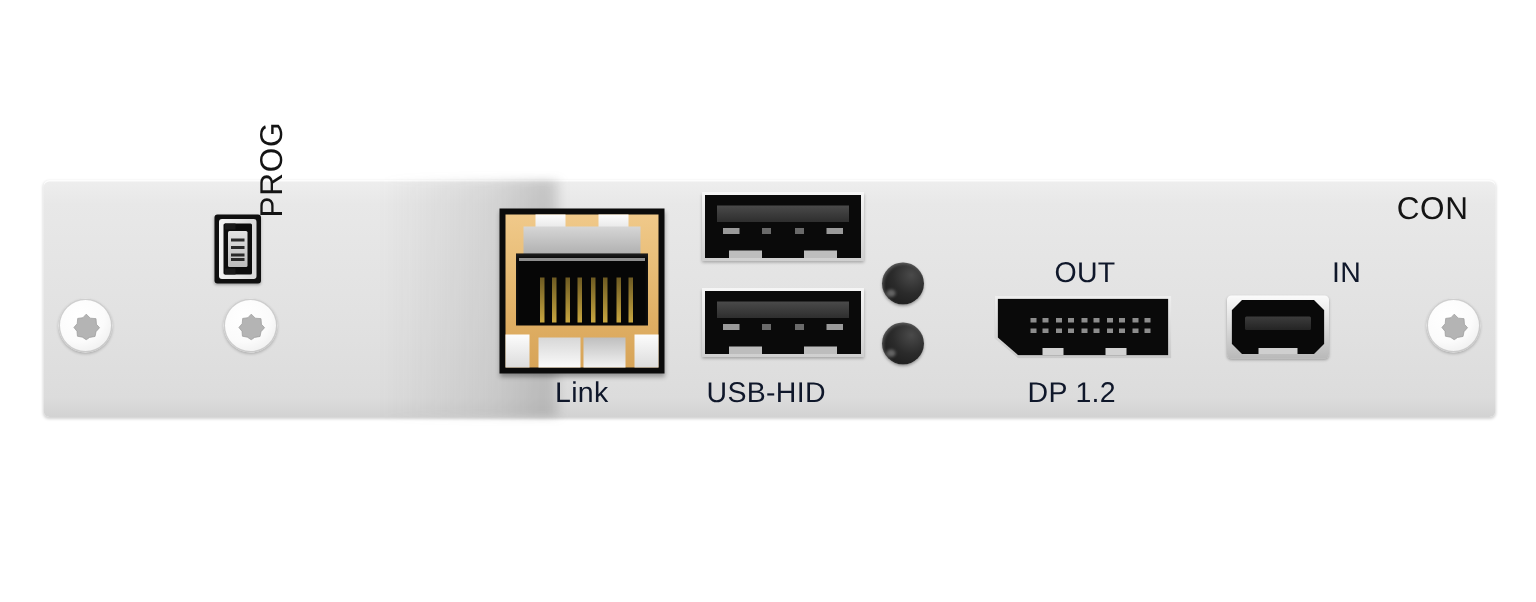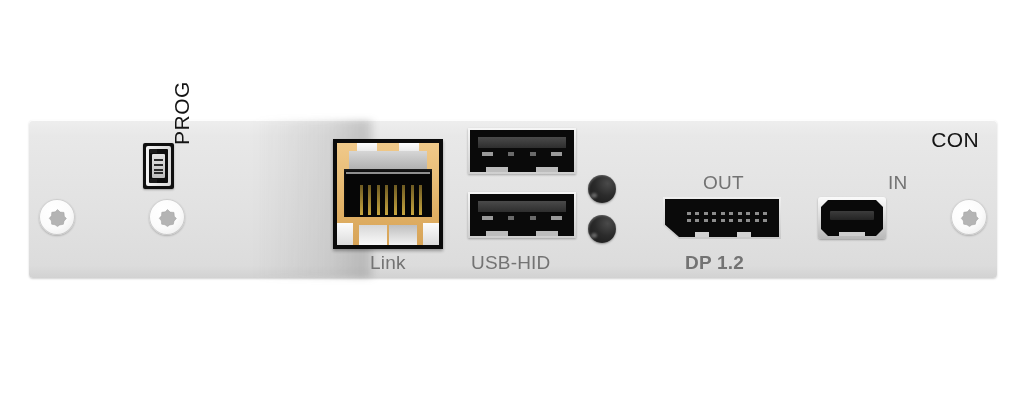--- a/index.html
+++ b/index.html
@@ -54,21 +54,21 @@
     top: 50%;
     width: 19px;
     height: 19px;
     margin-left: -9.5px;
     margin-top: -9.5px;
   }
 
   
   .plabel {
     position: absolute;
-    color: #737373;
+    color: #0f172a;
     font-size: 19px;
     letter-spacing: 0.2px;
     white-space: nowrap;
   }
 
   #label-prog {
     position: absolute;
     left: 170px;
     top: 145px;
     color: #141414;
@@ -501,21 +501,21 @@
         <i></i>
         <i></i>
         <i></i>
         <i></i>
         <i></i>
     </div>
     <div class="foot-l"></div>
     <div class="foot-r"></div>
   </div>
 </div>
-<div class="plabel" style="left:685px; top:252px;font-weight:bold;">DP 1.2</div>
+<div class="plabel" style="left:685px; top:252px;">DP 1.2</div>
 
 <div class="plabel" style="left:888px; top:172px;">IN</div>
 <div id="dp-in">
   <div class="cav">
     <div class="tongue"></div>
     <div class="foot"></div>
   </div>
 </div>
 
 </body></html>

